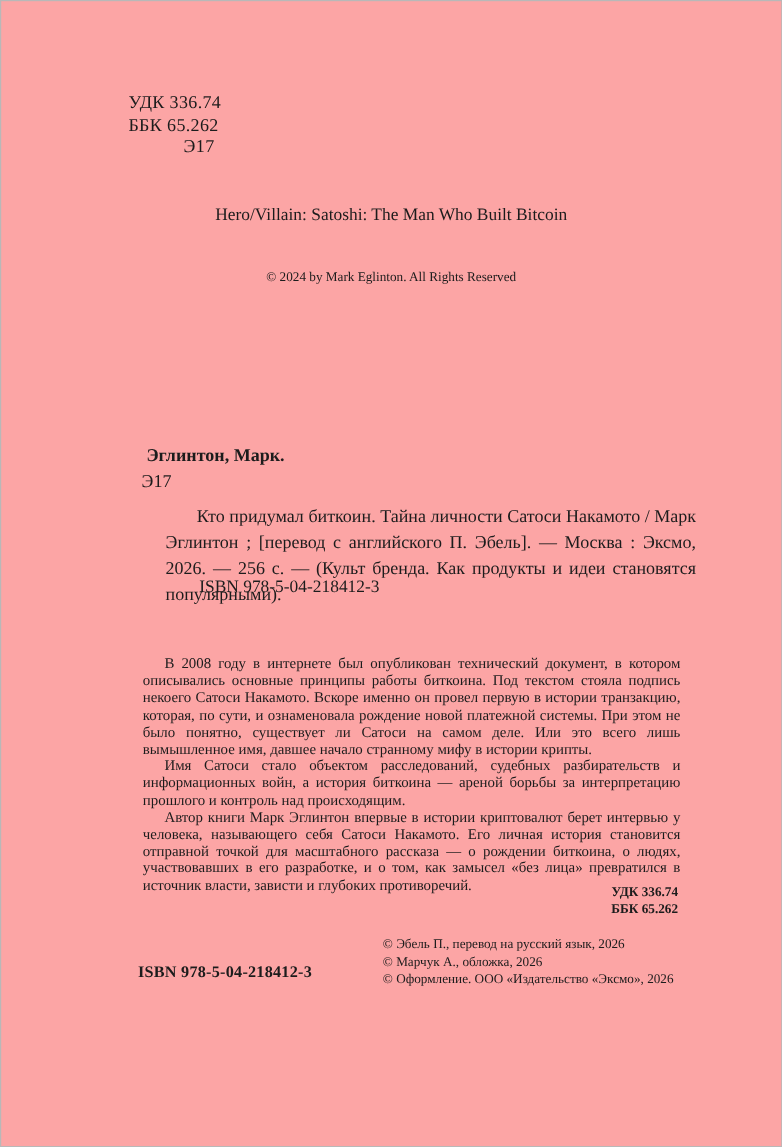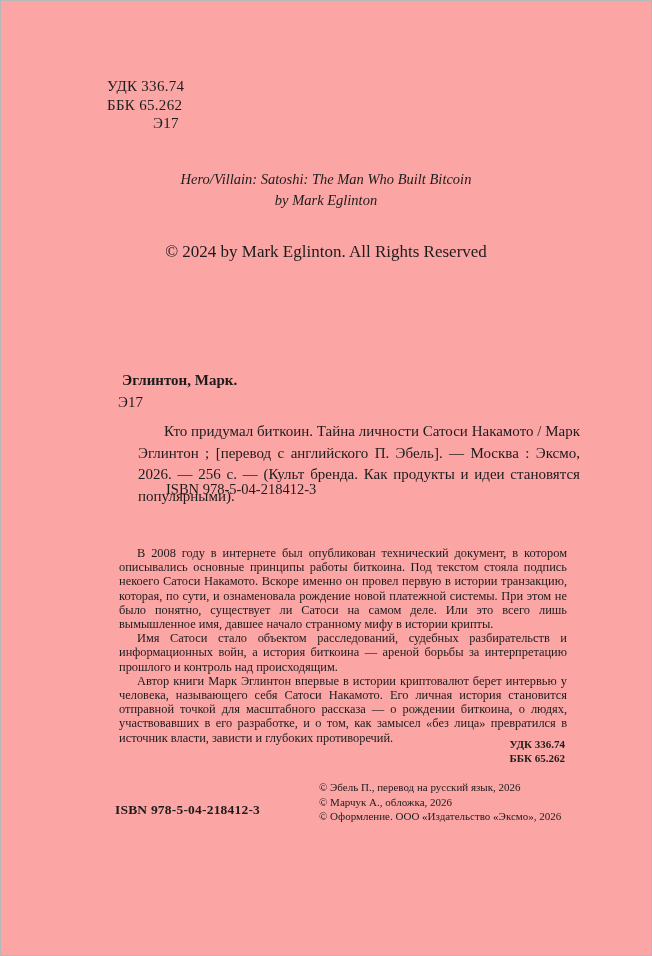--- a/index.html
+++ b/index.html
@@ -31,29 +31,27 @@
   .top-block .code-line { padding-left: 46px; }
 
   
   .orig-title {
     position: absolute;
     left: 0; top: 168px;
     width: 100%;
     text-align: center;
     font-size: 14.5px;
     line-height: 20.5px;
-    font-style: italic;
   }
   .copyright-line {
     position: absolute;
     left: 0; top: 224px;
     width: 100%;
     text-align: center;
-    font-size: 17px;
-    margin-top: 17px;
+    font-size: 11px;
   }
 
   
   .card-author {
     position: absolute;
     left: 121px; top: 371px;
     font-size: 15px;
     font-weight: bold;
   }
   .card-desc-wrap {
@@ -124,21 +122,20 @@
 <div class="page">
 
   <div class="top-block">
     <div>УДК  336.74</div>
     <div>ББК 65.262</div>
     <div class="code-line">Э17</div>
   </div>
 
   <div class="orig-title">
     <div>Hero/Villain: Satoshi: The Man Who Built Bitcoin</div>
-    <div>by Mark Eglinton</div>
   </div>
 
   <div class="copyright-line">© 2024 by Mark Eglinton. All Rights Reserved</div>
 
   <div class="card-author">Эглинтон, Марк.</div>
 
   <div class="card-desc-wrap">
     <span class="card-code">Э17</span>
     <p class="card-desc">Кто придумал биткоин. Тайна личности Сатоси Накамото / Марк Эглинтон ; [перевод с английского П. Эбель]. — Москва : Эксмо, 2026. — 256 с. — (Культ бренда. Как продукты и идеи становятся популярными).</p>
   </div>

